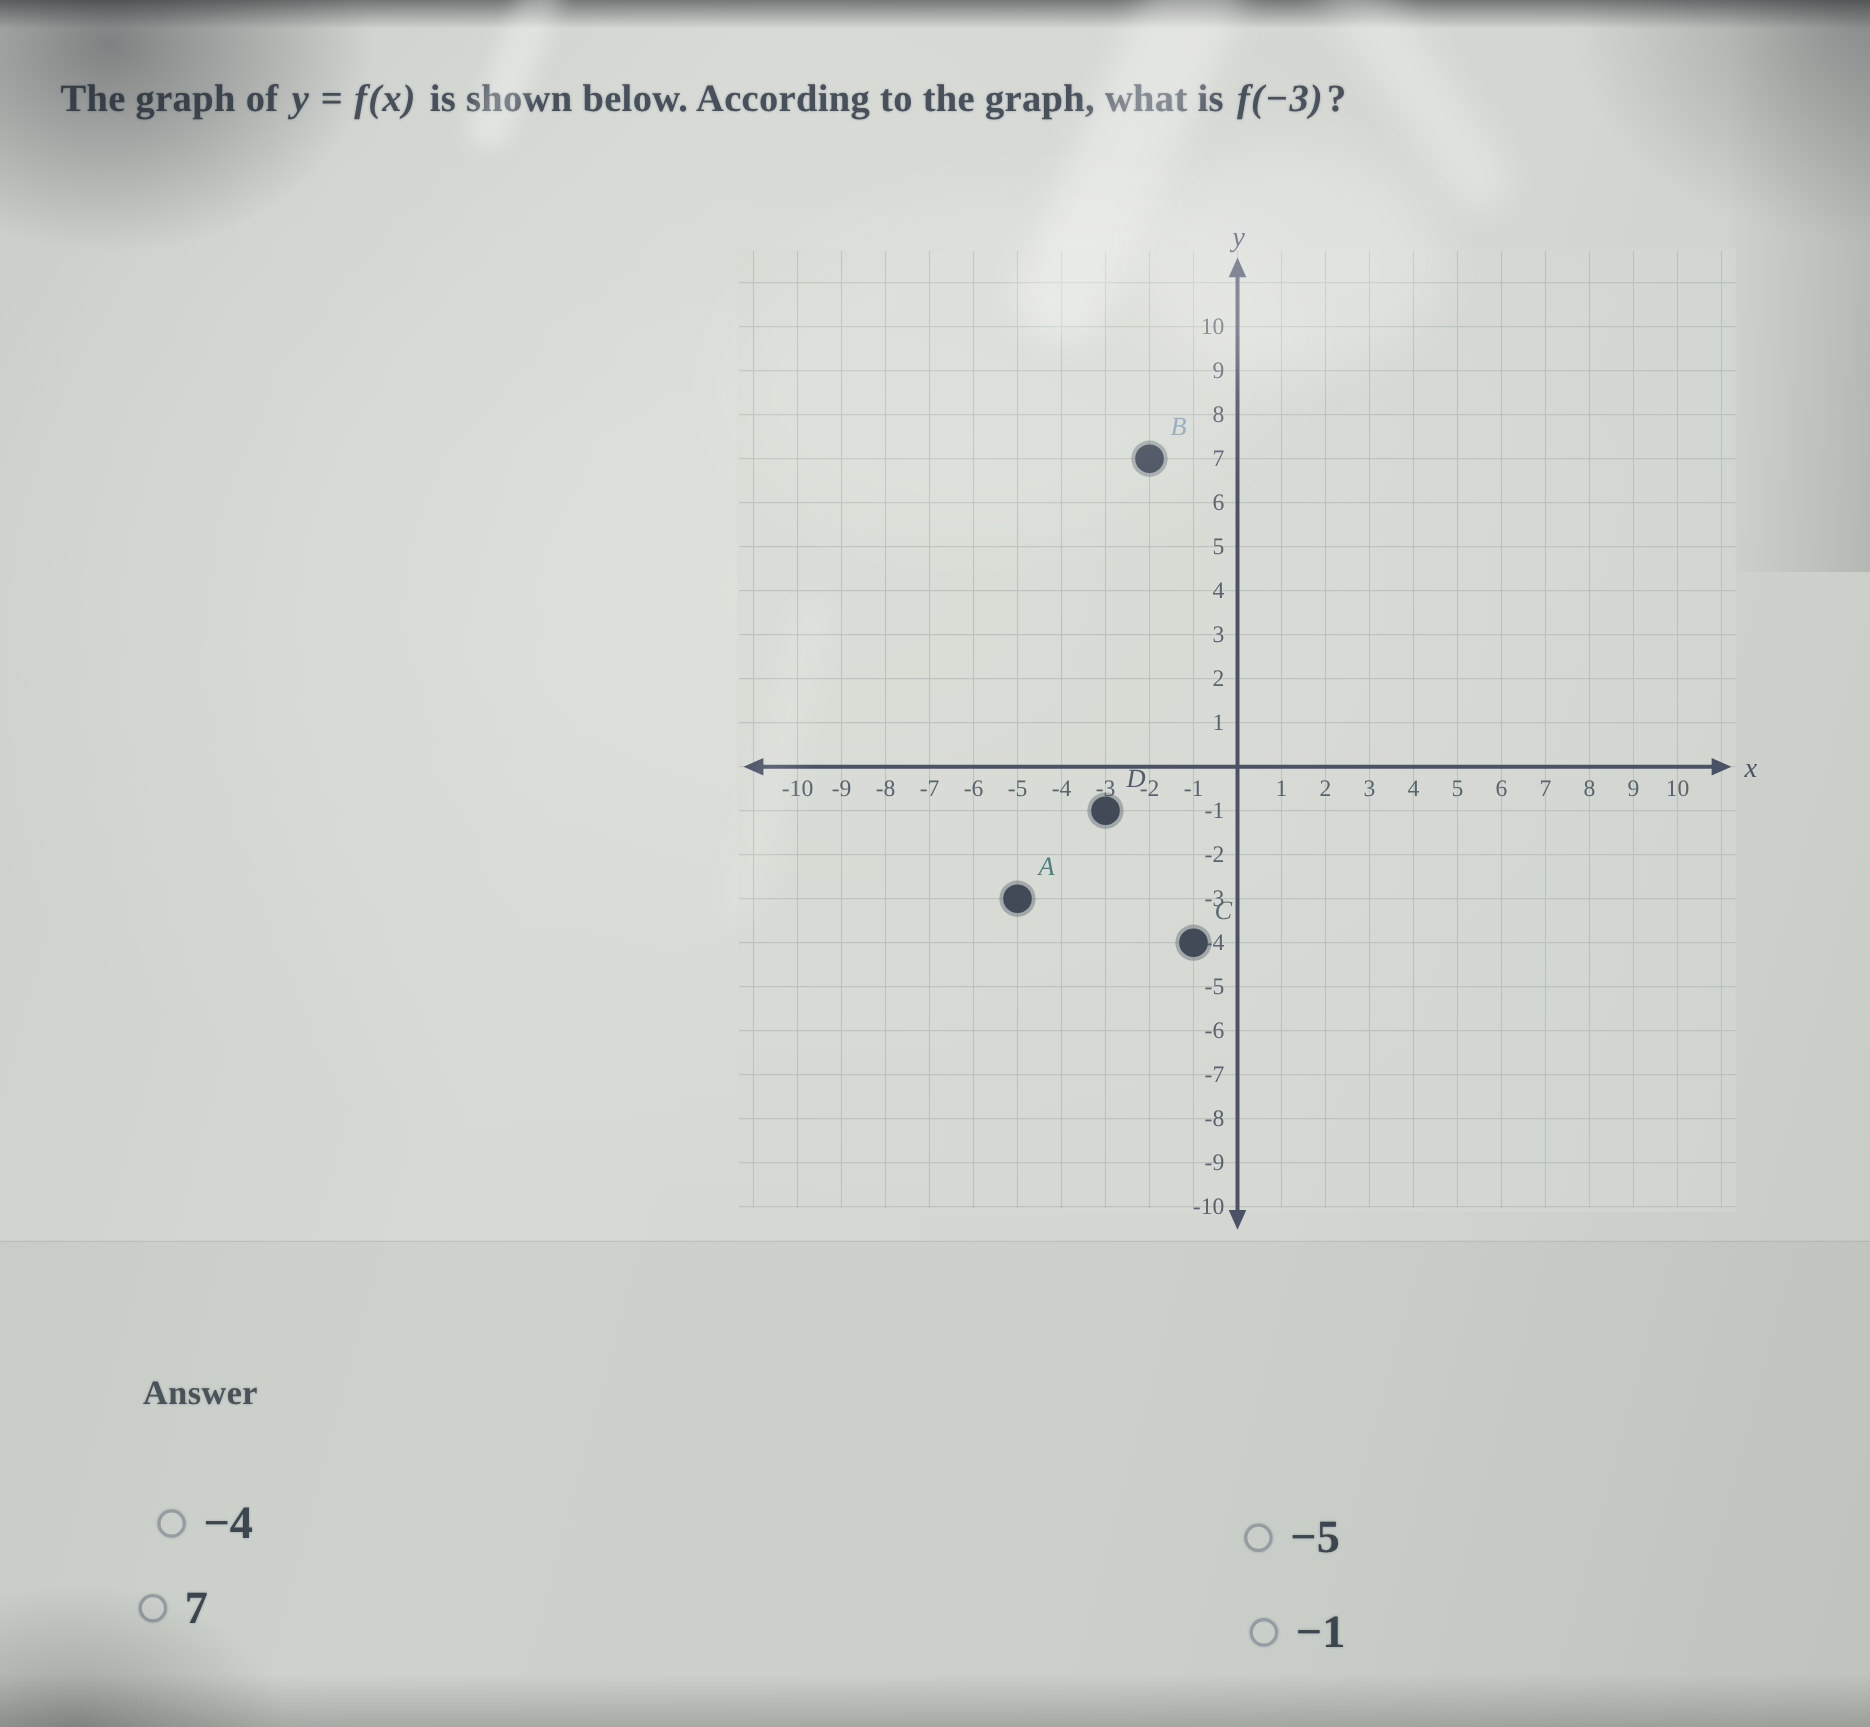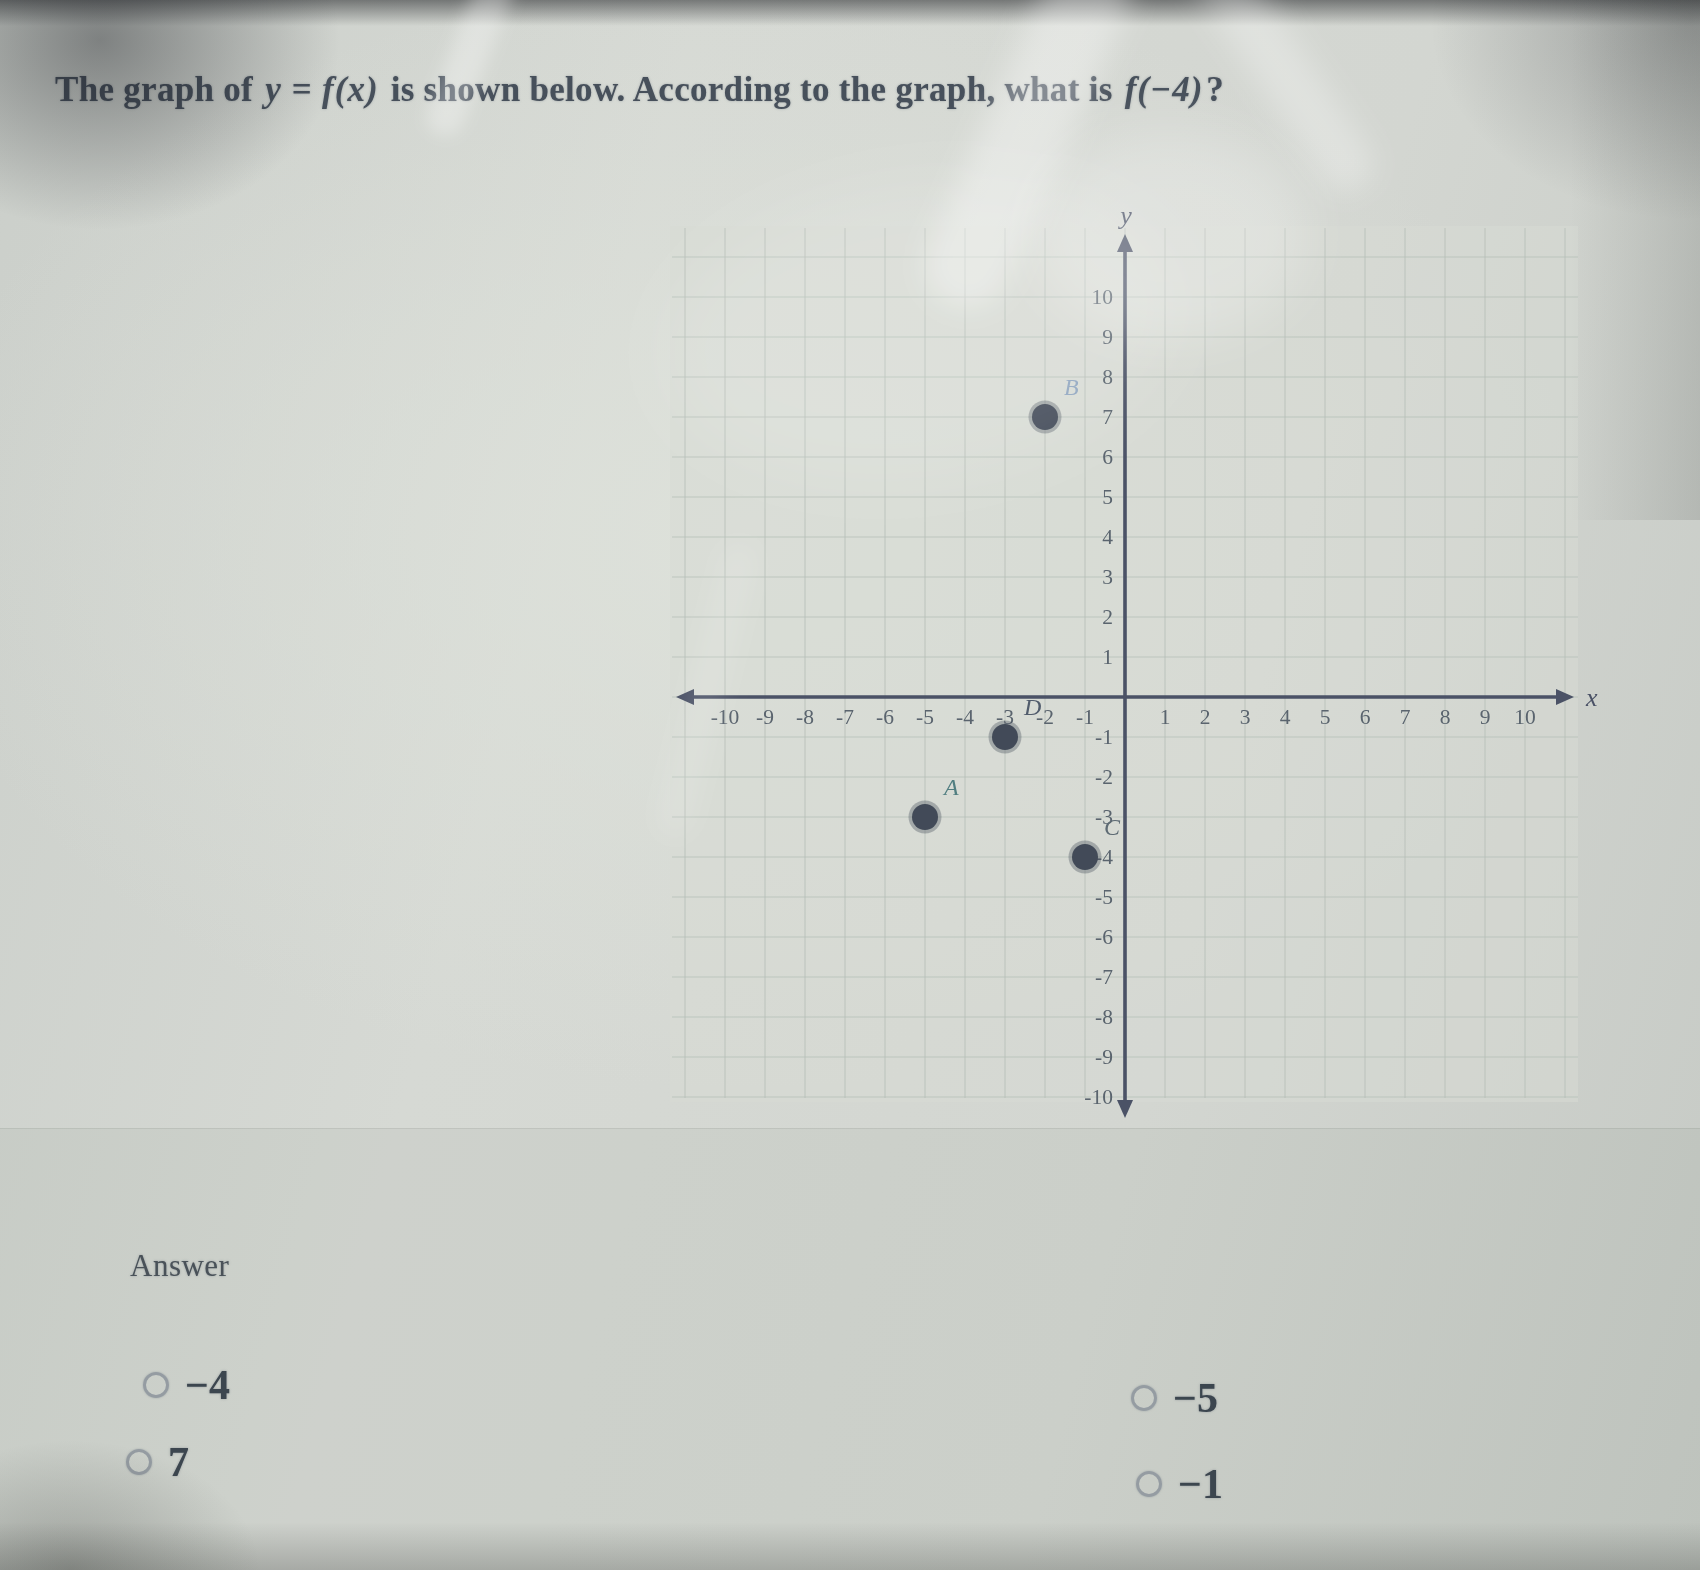--- a/index.html
+++ b/index.html
@@ -28,21 +28,21 @@
   }
   #question-title .math{ font-style:italic; letter-spacing:1px; padding:0 3px; }
 
   
   #graph-wrap{ position:absolute;left:630px;top:178px;width:1000px;height:960px; }
   #graph-svg{ width:1000px;height:960px;display:block; }
 
   
   #answer-heading{
     position:absolute;left:130px;top:1248px;
-    font-size:31px;font-weight:normal;color:#4a535c;letter-spacing:.5px;
+    font-size:31px;font-weight:bold;color:#4a535c;letter-spacing:.5px;
   }
   .option{
     position:absolute;display:flex;align-items:center;gap:16px;height:50px;
   }
   .option .radio{
     width:26px;height:26px;border-radius:50%;
     border:3px solid #99a1a9;background:transparent;box-sizing:border-box;
     box-shadow:0 0 2px rgba(120,128,136,.5);
     flex:0 0 auto;
   }
@@ -82,21 +82,21 @@
   #glare-6{ left:690px;top:540px;width:34px;height:300px;transform:rotate(14deg);
     background:rgba(255,255,255,.12);filter:blur(12px); }
 </style>
 </head>
 <body>
 
 <div id="photo">
   <div id="content">
 
     <div id="question-title" class="soft">
-      <span>The graph of </span><i class="math">y = f(x)</i><span> is shown below. According to the graph, what is </span><i class="math">f(−4)</i><span>?</span>
+      <span>The graph of </span><i class="math">y = f(x)</i><span> is shown below. According to the graph, what is </span><i class="math">f(−3)</i><span>?</span>
     </div>
 
     <div id="graph-wrap">
       <svg id="graph-svg" viewBox="0 0 1000 960" xmlns="http://www.w3.org/2000/svg">
           <rect x="40" y="48" width="908" height="876" fill="#d7dbd4" opacity="0.55"></rect>
           <line x1="55" y1="50" x2="55" y2="920" stroke="#b6bfb8" stroke-width="1.1" opacity="0.8"></line>
           <line x1="95" y1="50" x2="95" y2="920" stroke="#b6bfb8" stroke-width="1.1" opacity="0.8"></line>
           <line x1="135" y1="50" x2="135" y2="920" stroke="#b6bfb8" stroke-width="1.1" opacity="0.8"></line>
           <line x1="175" y1="50" x2="175" y2="920" stroke="#b6bfb8" stroke-width="1.1" opacity="0.8"></line>
           <line x1="215" y1="50" x2="215" y2="920" stroke="#b6bfb8" stroke-width="1.1" opacity="0.8"></line>

